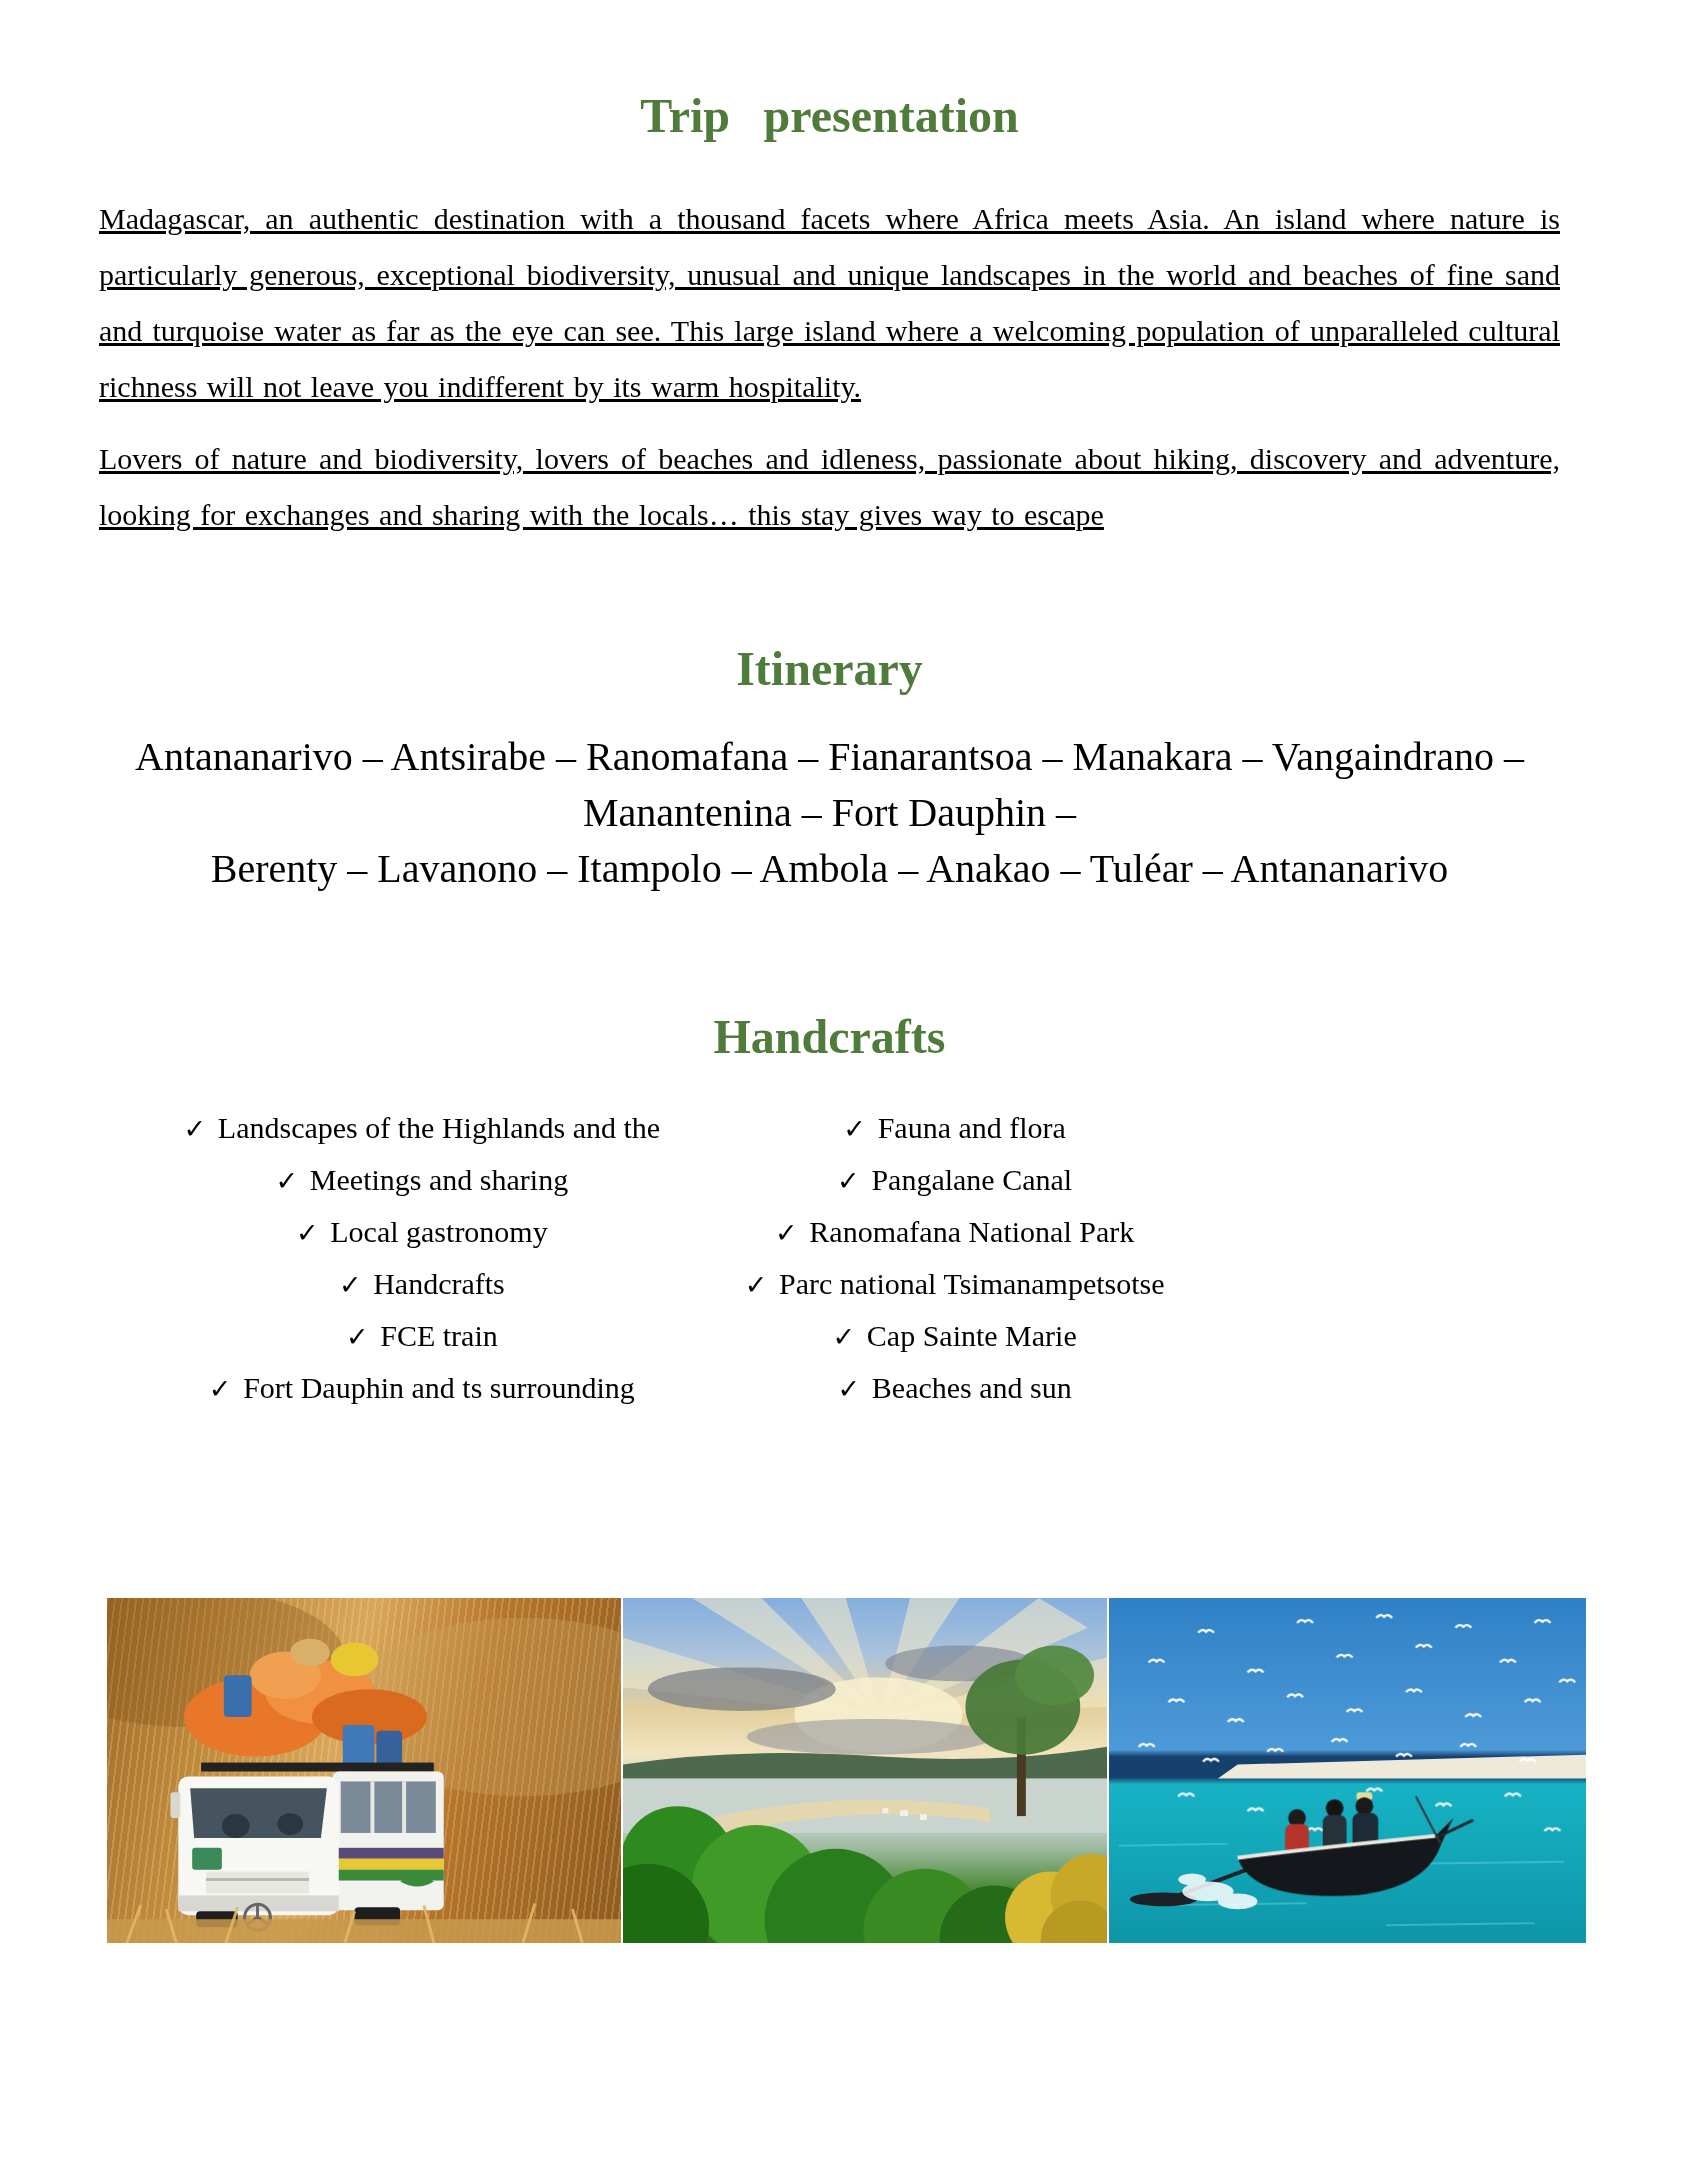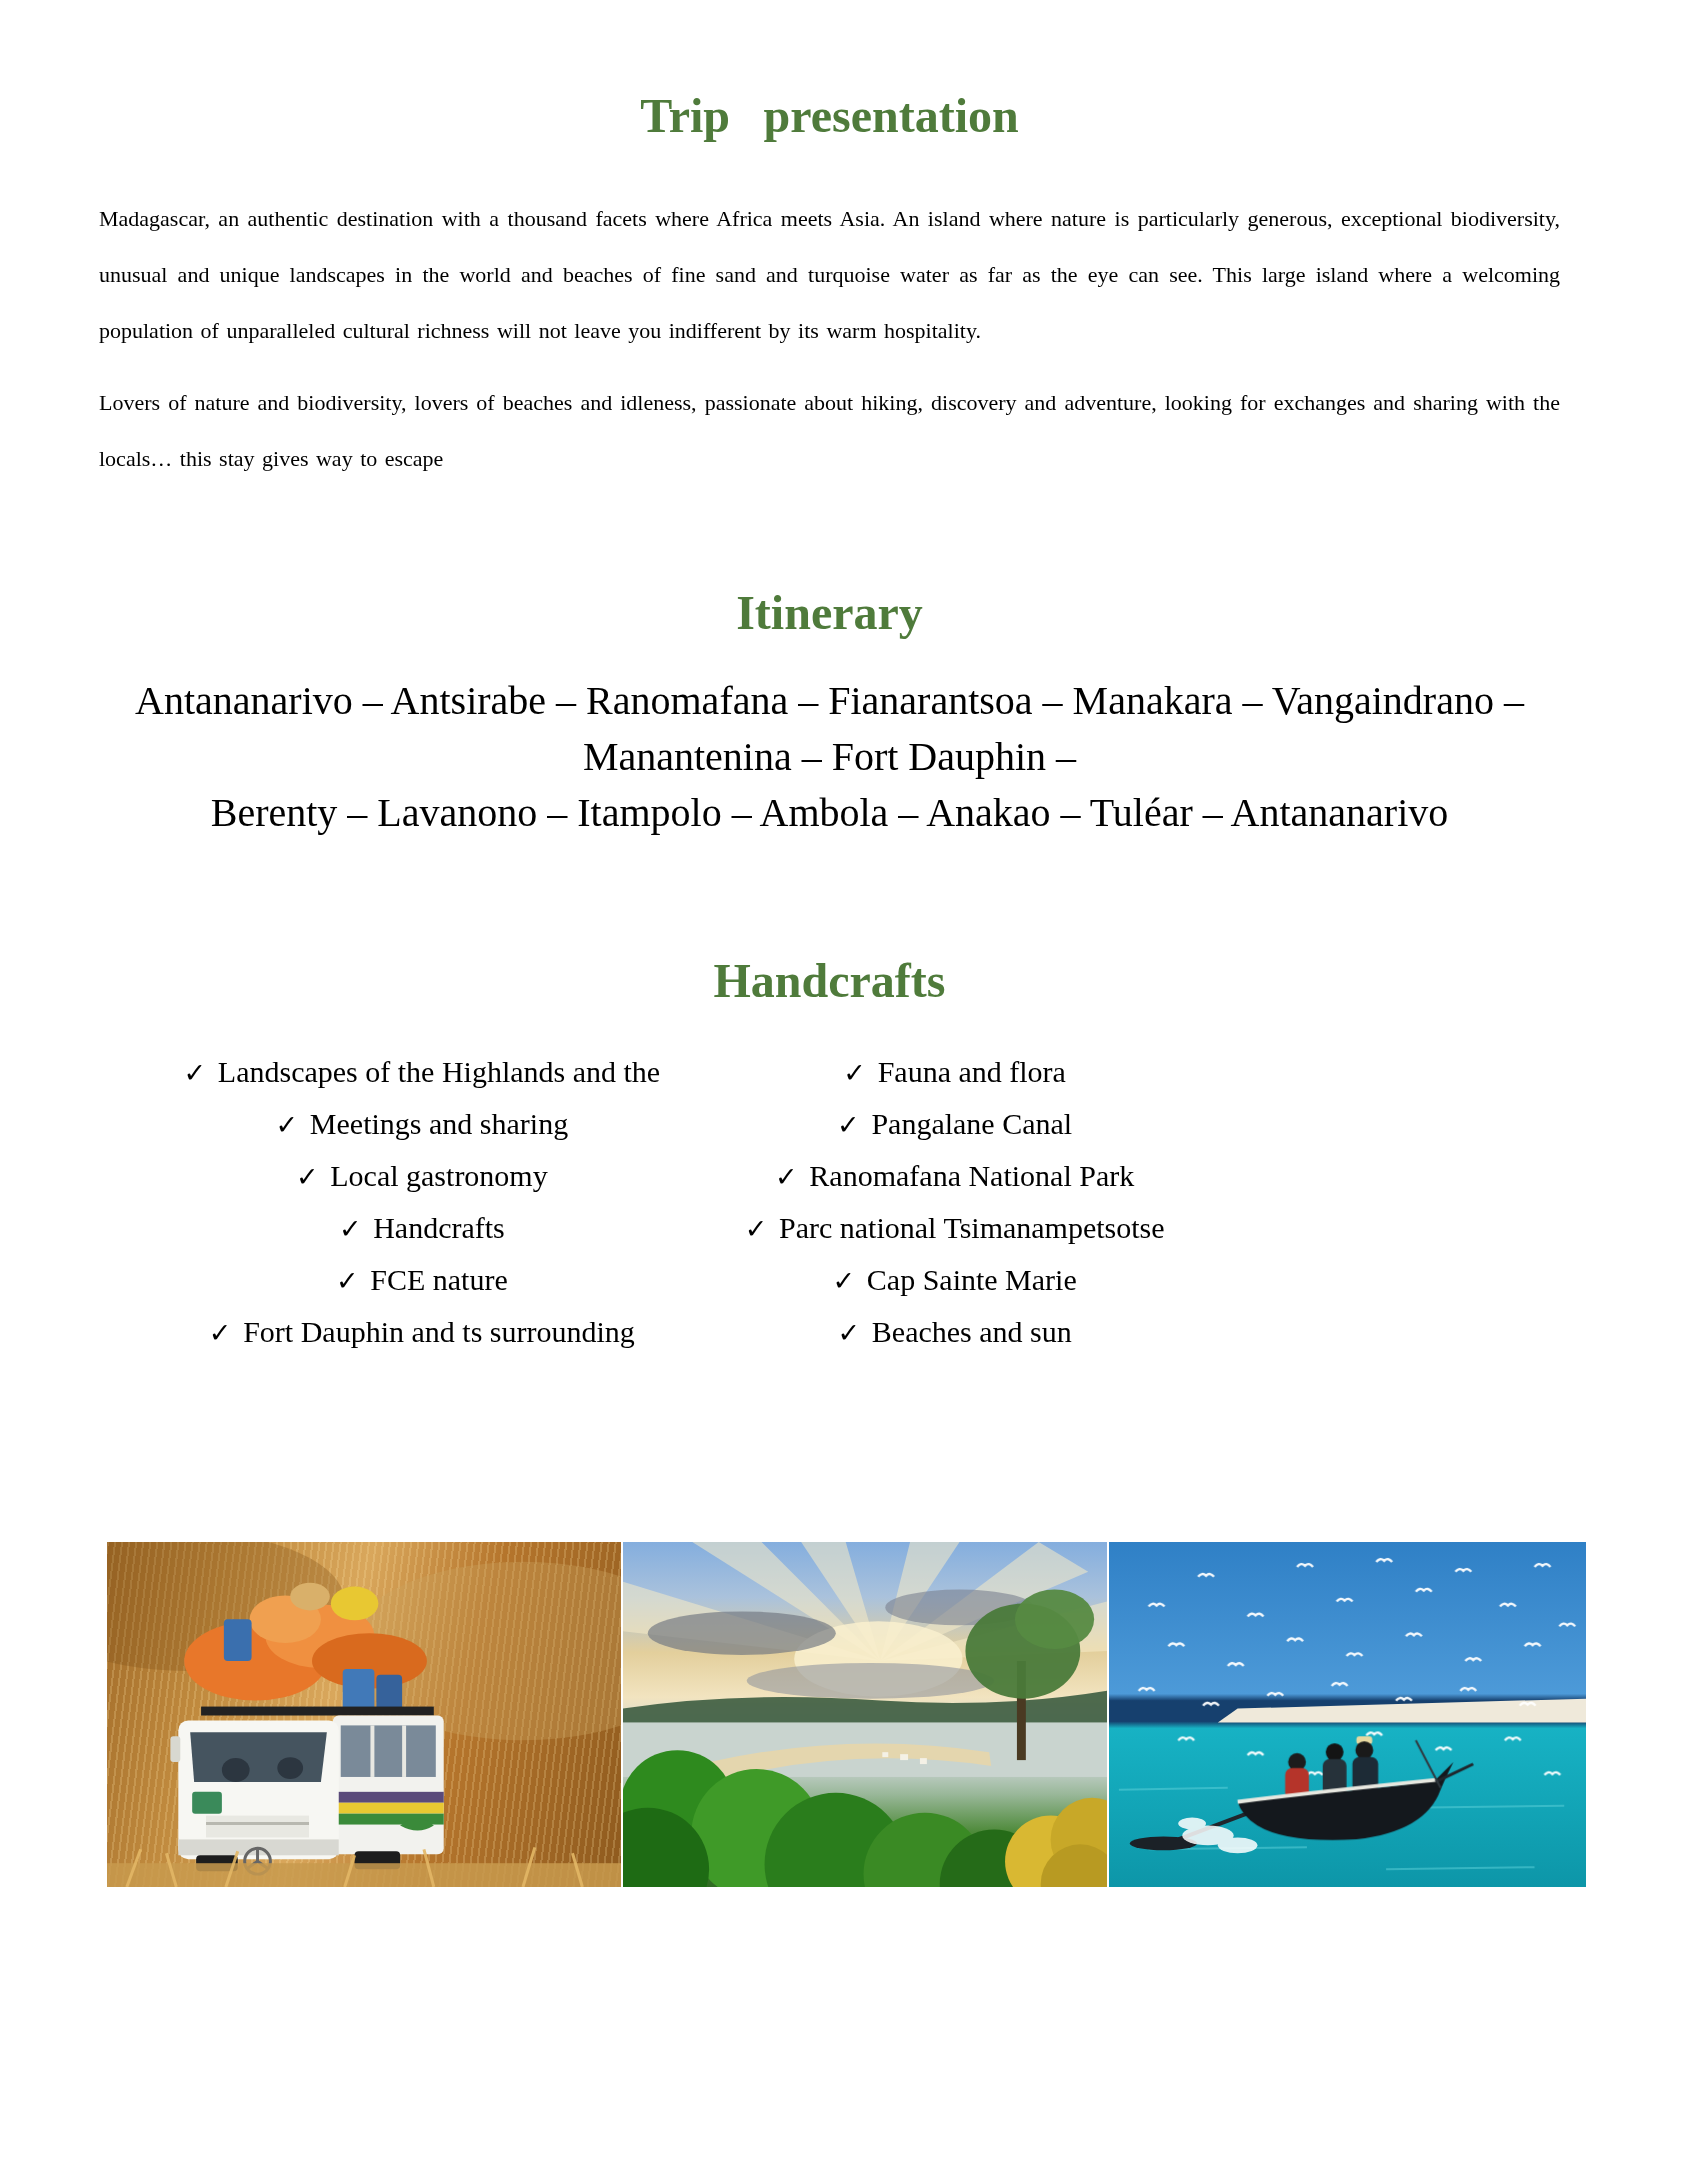--- a/index.html
+++ b/index.html
@@ -9,22 +9,23 @@
   }
   .content{padding:0 123px 0 99px;}
   h1.doc-heading,h2.doc-heading{
     color:#4f7b3b;text-align:center;font-weight:bold;font-size:48px;
     line-height:1.05;margin:0;
   }
   h1.doc-heading{margin-top:91px;word-spacing:0.45em;}
   h2.itinerary-h{margin-top:101px;}
   h2.strengths-h{margin-top:115px;}
   p.body-text{
-    font-size:22px;line-height:56px;text-align:justify;margin:0;
+    font-size:30px;line-height:56px;text-align:justify;margin:0;
     word-spacing:2px;
+    text-decoration:underline;
   }
   p.p1{margin-top:50px;}
   p.p2{margin-top:16px;}
   .itinerary-text{
     margin-top:34px;text-align:center;font-size:40px;line-height:56px;
   }
   .strengths-cols{
     display:flex;margin-top:40px;font-size:30px;
   }
   .strengths-cols ul{
@@ -68,21 +69,21 @@
     </div>
 
     <h2 class="doc-heading strengths-h">Handcrafts</h2>
 
     <div class="strengths-cols">
       <ul class="col-left">
         <li><span class="check">✓</span><span>Landscapes of the Highlands and the</span></li>
         <li><span class="check">✓</span><span>Meetings and sharing</span></li>
         <li><span class="check">✓</span><span>Local gastronomy</span></li>
         <li><span class="check">✓</span><span>Handcrafts</span></li>
-        <li><span class="check">✓</span><span>FCE nature</span></li>
+        <li><span class="check">✓</span><span>FCE train</span></li>
         <li><span class="check">✓</span><span>Fort Dauphin and ts surrounding</span></li>
       </ul>
       <ul class="col-right">
         <li><span class="check">✓</span><span>Fauna and flora</span></li>
         <li><span class="check">✓</span><span>Pangalane Canal</span></li>
         <li><span class="check">✓</span><span>Ranomafana National Park</span></li>
         <li><span class="check">✓</span><span>Parc national Tsimanampetsotse</span></li>
         <li><span class="check">✓</span><span>Cap Sainte Marie</span></li>
         <li><span class="check">✓</span><span>Beaches and sun</span></li>
       </ul>

